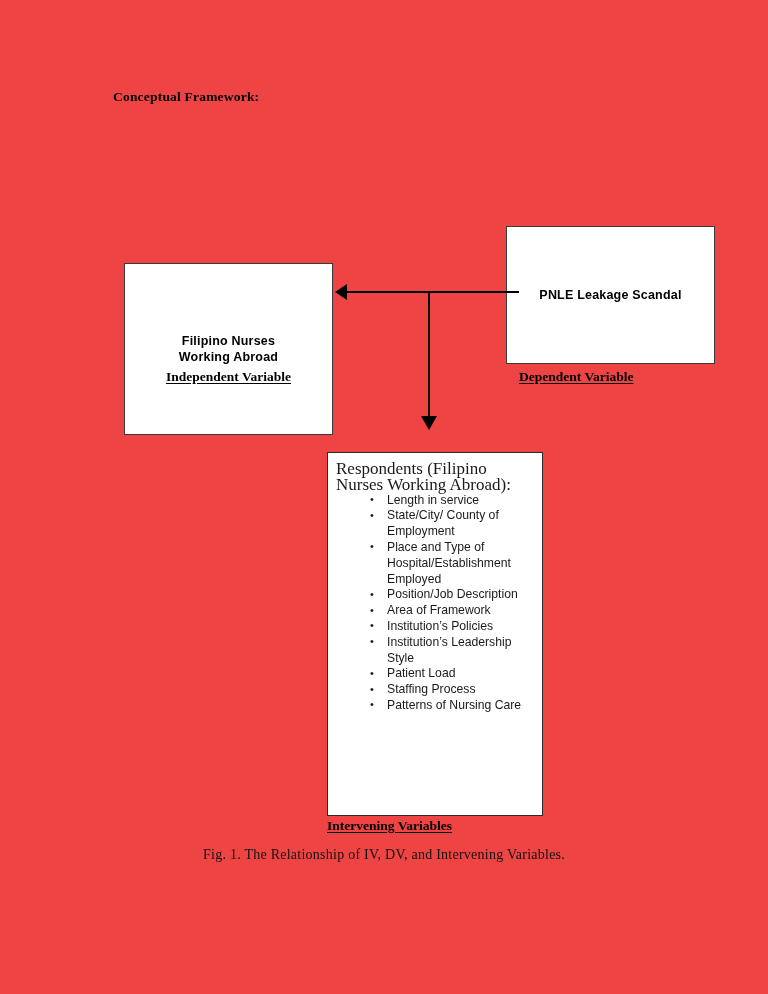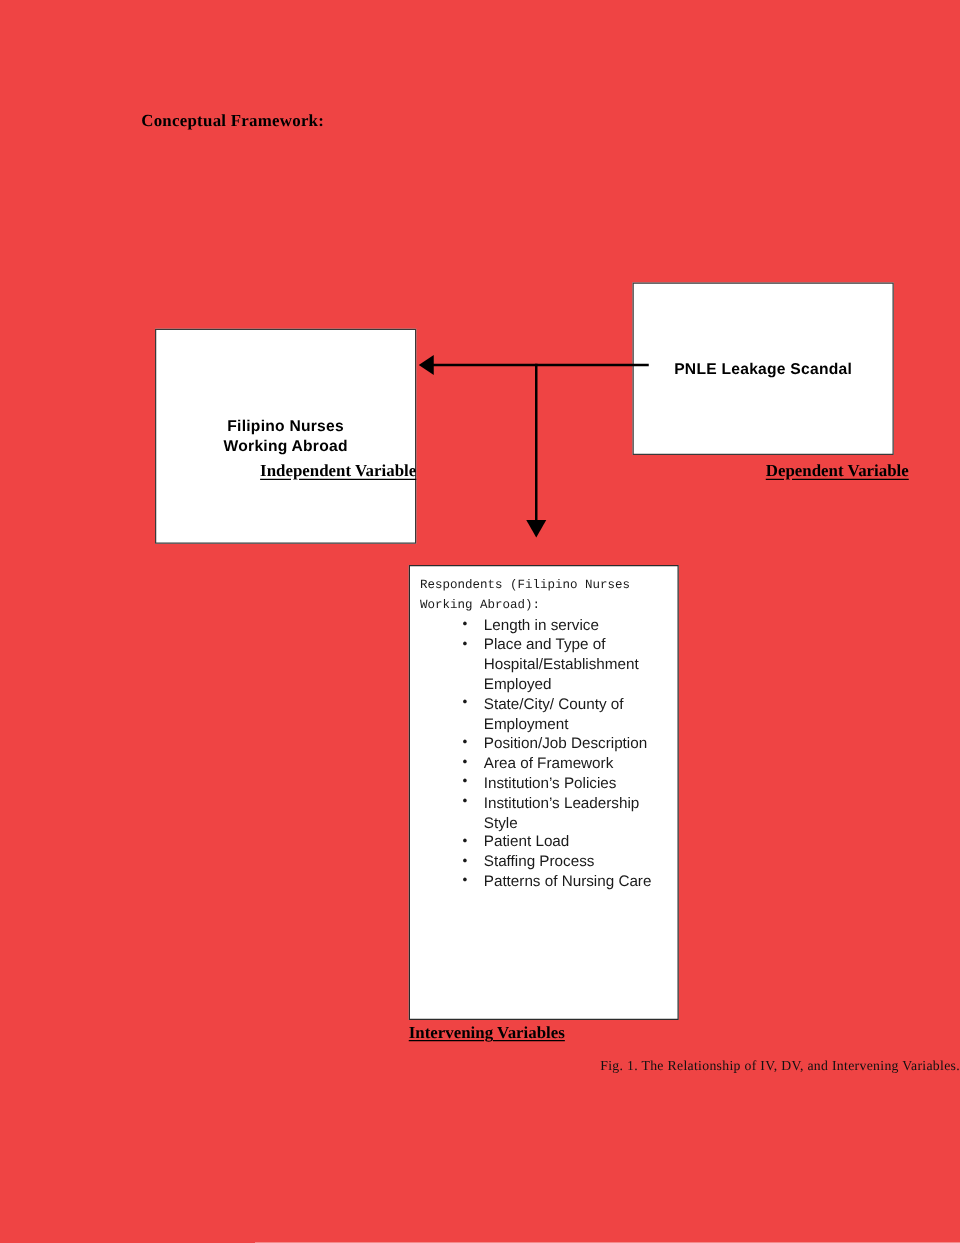--- a/index.html
+++ b/index.html
@@ -76,27 +76,27 @@
     font-weight: bold;
     font-size: 13.5px;
     text-decoration: underline;
     text-underline-offset: 2px;
     white-space: nowrap;
   }
   .var-caption.iv-cap {
     left: 124px;
     top: 369px;
     width: 209px;
-    text-align: right;
+    text-align: center;
   }
   .var-caption.dv-cap {
     left: 519px;
     top: 369px;
     width: 208px;
-    text-align: right;
+    text-align: left;
     text-decoration: underline;
   }
   .var-caption.interv-cap {
     left: 327px;
     top: 818px;
     width: 216px;
   }
 
   
   .h-line {
@@ -142,22 +142,22 @@
     left: 327px;
     top: 452px;
     width: 216px;
     height: 364px;
     border: 1.4px solid #2b2b2b;
     background: #ffffff;
     box-sizing: border-box;
     padding: 8px 6px 0 8px;
   }
   .interv-heading {
-    font-family: Liberation Mono, monospace;
-    font-size: 10px;
+    font-family: Liberation Serif, serif;
+    font-size: 17px;
     line-height: 15.8px;
     color: #1a1a1a;
   }
   .interv-list {
     list-style: none;
     margin: 0;
     padding: 0 0 0 34px;
   }
   .interv-list li {
     position: relative;
@@ -174,23 +174,23 @@
     top: -0.5px;
     font-size: 11px;
   }
 
   
   .fig-caption {
     position: absolute;
     left: 0;
     top: 847px;
     width: 768px;
-    text-align: right;
-    font-family: "Liberation Serif", serif;
-    font-size: 11px;
+    text-align: center;
+    font-family: "Liberation Serif", serif;
+    font-size: 14px;
     letter-spacing: 0.25px;
     color: #111111;
     white-space: nowrap;
   }
 </style>
 </head>
 <body>
 
 <div class="page">
 
@@ -209,22 +209,22 @@
 
   <div class="h-line"></div>
   <div class="arrow-left"></div>
   <div class="v-line"></div>
   <div class="arrow-down"></div>
 
   <div class="interv-box">
     <div class="interv-heading">Respondents (Filipino Nurses Working Abroad):</div>
     <ul class="interv-list">
       <li>Length in service</li>
+      <li>State/City/ County of Employment</li>
       <li>Place and Type of Hospital/Establishment Employed</li>
-      <li>State/City/ County of Employment</li>
       <li>Position/Job Description</li>
       <li>Area of Framework</li>
       <li>Institution’s Policies</li>
       <li>Institution’s Leadership Style</li>
       <li>Patient Load</li>
       <li>Staffing Process</li>
       <li>Patterns of Nursing Care</li>
     </ul>
   </div>
   <div class="var-caption interv-cap">Intervening Variables</div>

